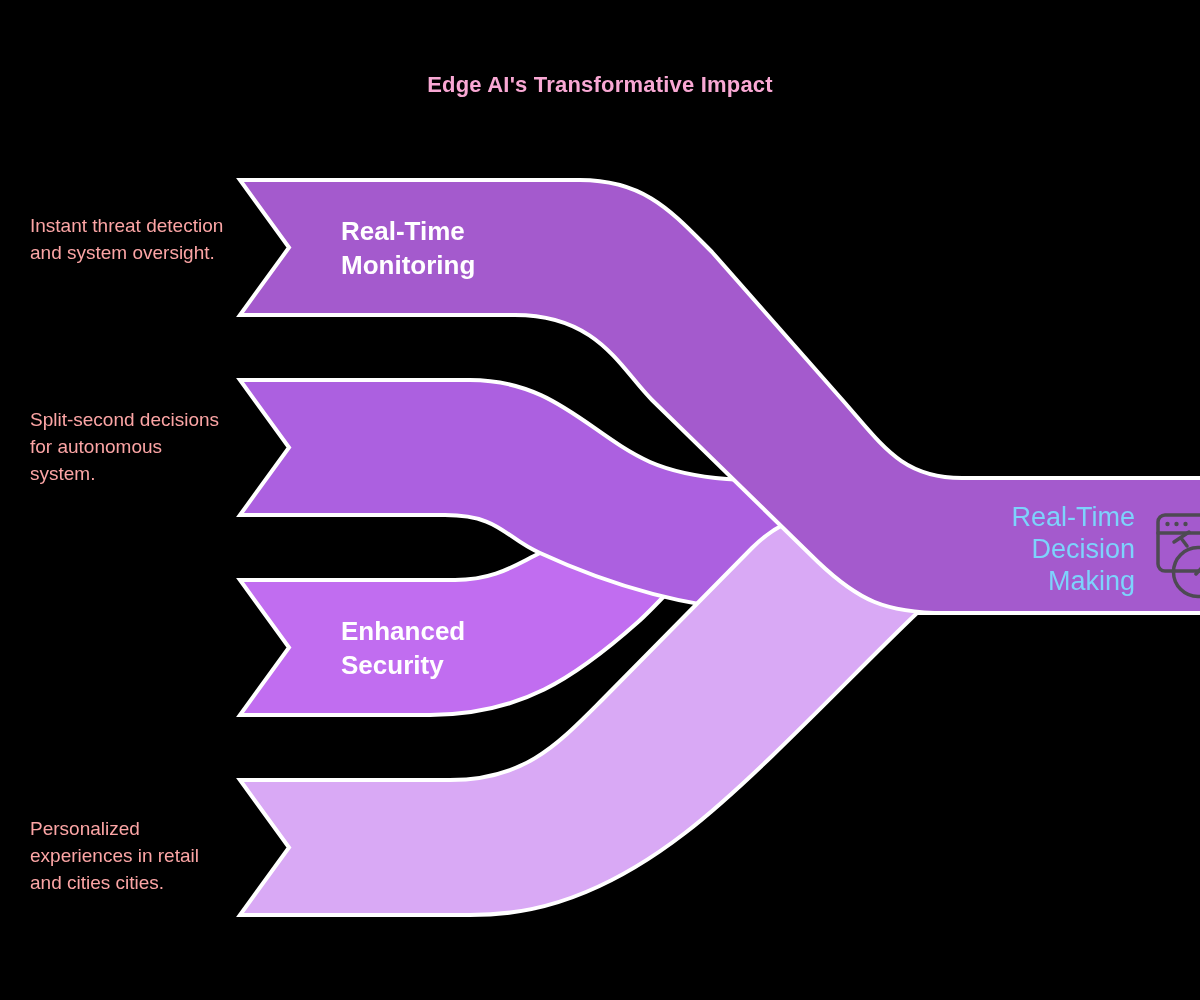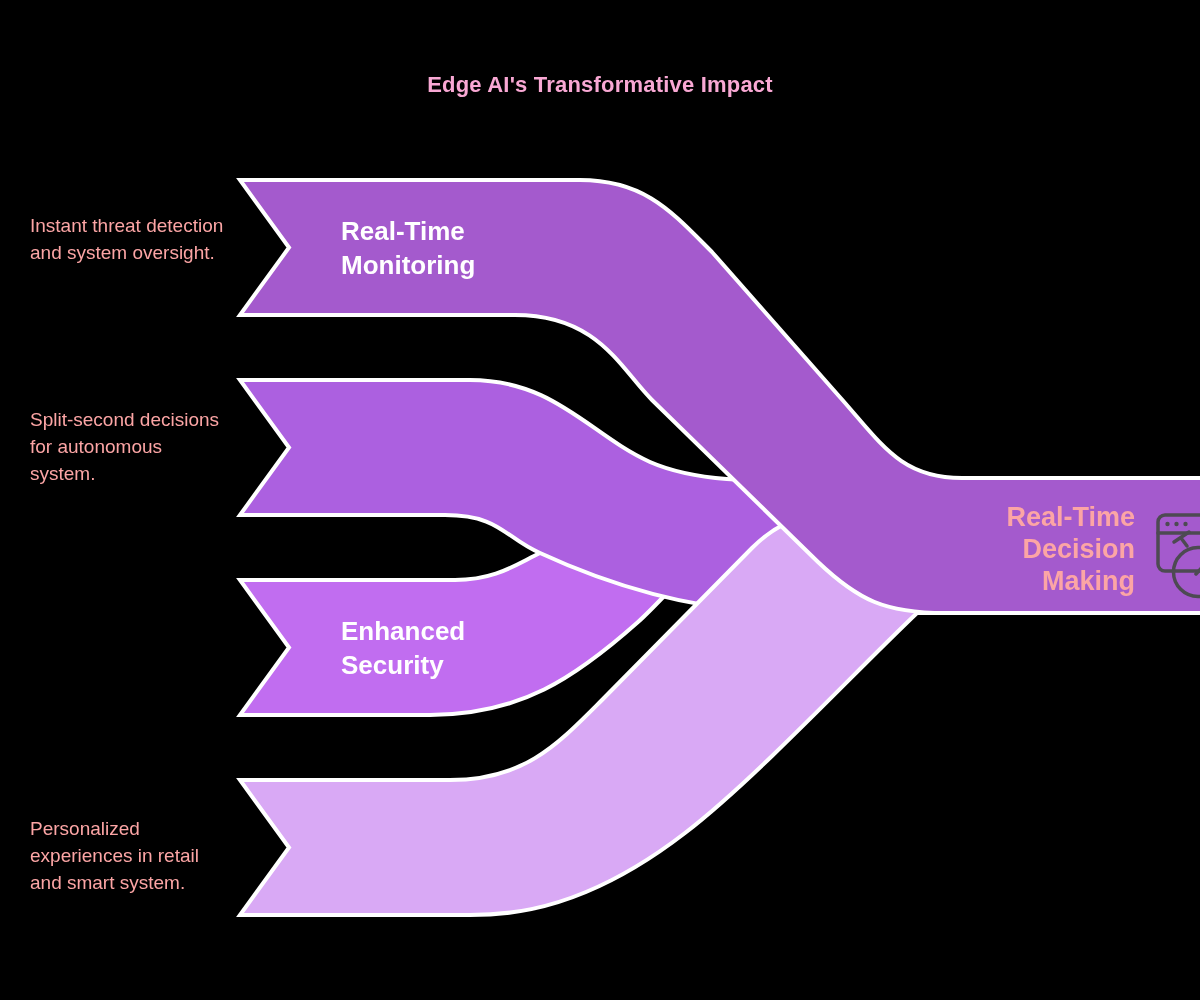--- a/index.html
+++ b/index.html
@@ -6,21 +6,21 @@
   #stage{position:relative;width:1200px;height:1000px;background:#000;overflow:hidden;
          font-family:"Liberation Sans",sans-serif;}
   #stage svg{position:absolute;left:0;top:0;}
   .title{position:absolute;left:0;top:72px;width:1200px;text-align:center;
          font-size:22px;font-weight:bold;color:#f9a8d4;letter-spacing:.2px;}
   .desc{position:absolute;left:30px;width:198px;font-size:19px;line-height:27px;
         color:#fca5a5;font-weight:500;}
   .band-label{position:absolute;left:309px;width:178px;font-size:26px;line-height:34px;
         font-weight:bold;color:#ffffff;margin-left:32px;}
   .out-label{position:absolute;right:65px;top:501px;width:190px;text-align:right;
-        font-size:27px;line-height:32px;font-weight:bold;color:#fca5a5;}
+        font-size:27px;line-height:32px;font-weight:normal;color:#7dd3fc;}
   .d1{top:212px}.d2{top:406px}.d3{top:606px}.d4{top:815px}
   .b1{top:214px}.b2{top:414px}.b3{top:614px}.b4{top:814px}
   path.ribbon{stroke:#ffffff;stroke-width:4;stroke-miterlimit:6;}
   .iconline{stroke:#4d4a52;stroke-width:3.5;fill:none;stroke-linecap:round;}
 </style>
 </head>
 <body>
 
 <div id="stage">
 
@@ -52,19 +52,19 @@
       <path class="iconline" d="M 1187,546 L 1181,538 M 1174,542 L 1189,532"></path>
       <circle cx="1198" cy="572" r="24.5" class="iconline" fill="#a45acd"></circle>
       <line class="iconline" x1="1196" y1="574" x2="1207" y2="562"></line>
     </g>
   </svg>
 
   <div class="title">Edge AI's Transformative Impact</div>
 
   <div class="desc d1">Instant threat detection and system oversight.</div>
   <div class="desc d2">Split-second decisions for autonomous system.</div>
-  <div class="desc d4">Personalized experiences in retail and smart system.</div>
+  <div class="desc d4">Personalized experiences in retail and cities cities.</div>
 
   <div class="band-label b1">Real-Time Monitoring</div>
   <div class="band-label b3">Enhanced Security</div>
 
   <div class="out-label">Real-Time Decision Making</div>
 </div>
 
 </body></html>

